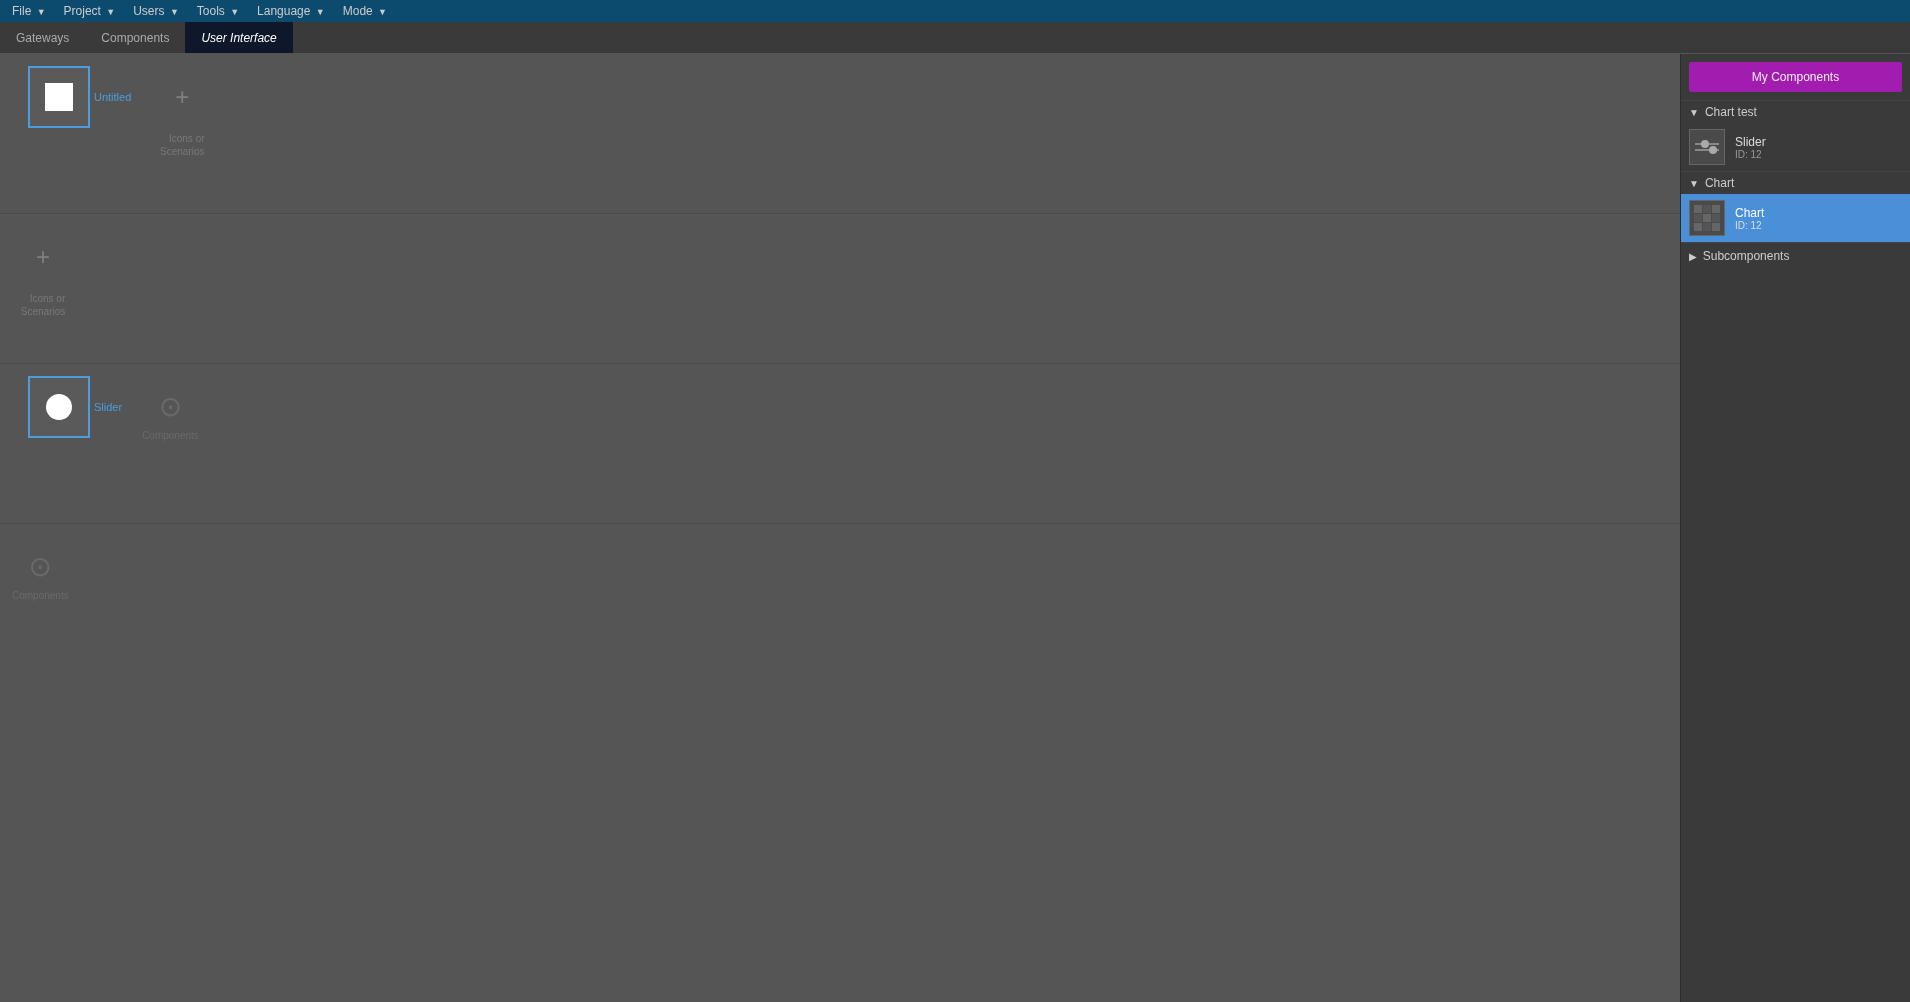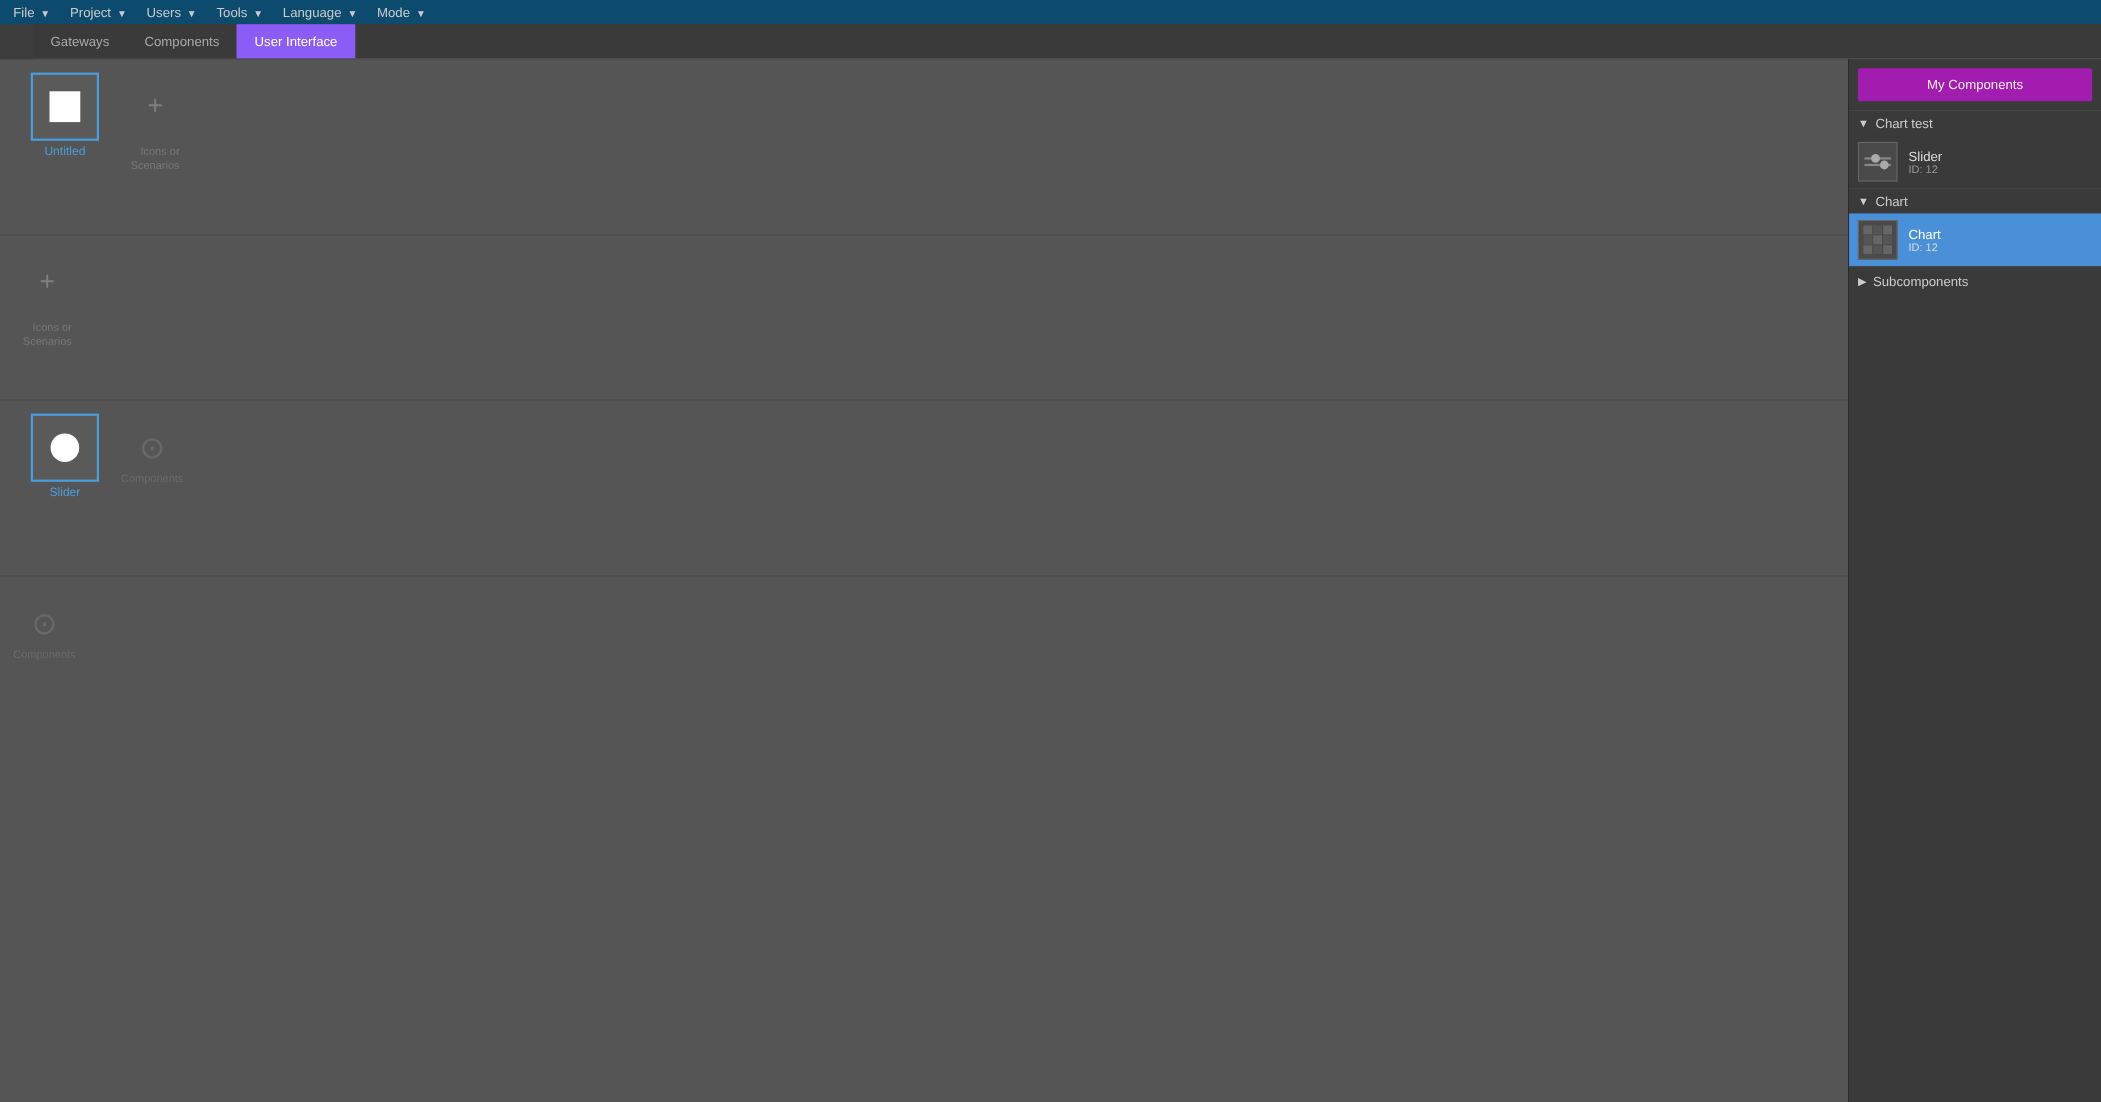--- a/index.html
+++ b/index.html
@@ -31,36 +31,36 @@
     .menu-arrow { font-size: 9px; margin-left: 2px; }
 
     
     #tabbar {
       background: #3a3a3a;
       height: 32px;
       display: flex;
       align-items: flex-end;
       padding: 0 0;
       border-bottom: 1px solid #555;
-      margin-left: 30px;
     }
     .tab {
       padding: 6px 16px;
       cursor: pointer;
       font-size: 12px;
       color: #aaa;
       background: #3a3a3a;
       border: none;
       height: 100%;
       display: flex;
       align-items: center;
     }
     .tab.active {
-      background: #8b5cf6;
+      background: #0f172a;
       color: #fff;
+      font-style: italic;
     }
 
     
     #main-layout {
       display: flex;
       height: calc(1002px - 22px - 32px);
     }
 
     
     #canvas {
@@ -75,21 +75,21 @@
       border-bottom: 1px solid #4a4a4a;
       padding: 12px;
       display: flex;
       align-items: flex-start;
       gap: 20px;
     }
 
     
     .component-tile {
       display: flex;
-      flex-direction: column;
+      flex-direction: row;
       align-items: center;
       gap: 4px;
       cursor: pointer;
       padding-left: 16px;
     }
     .component-box {
       width: 62px;
       height: 62px;
       background: #5a5a5a;
       border: 2px solid #4a9ede;

